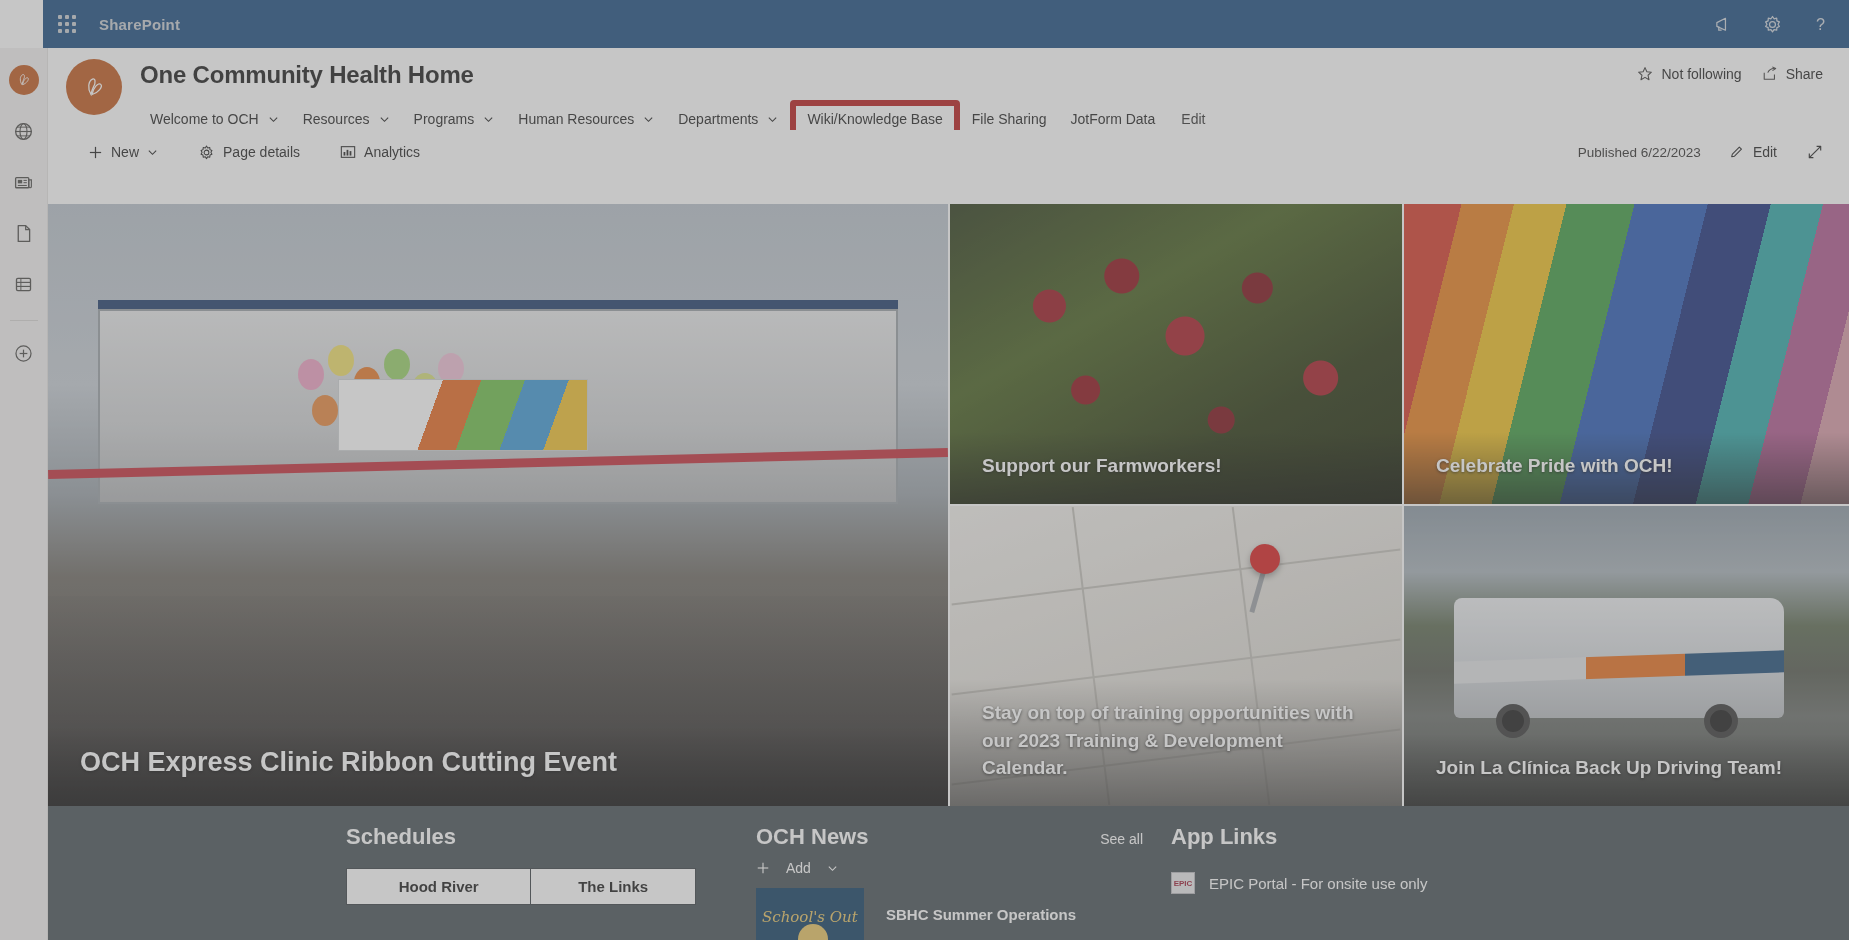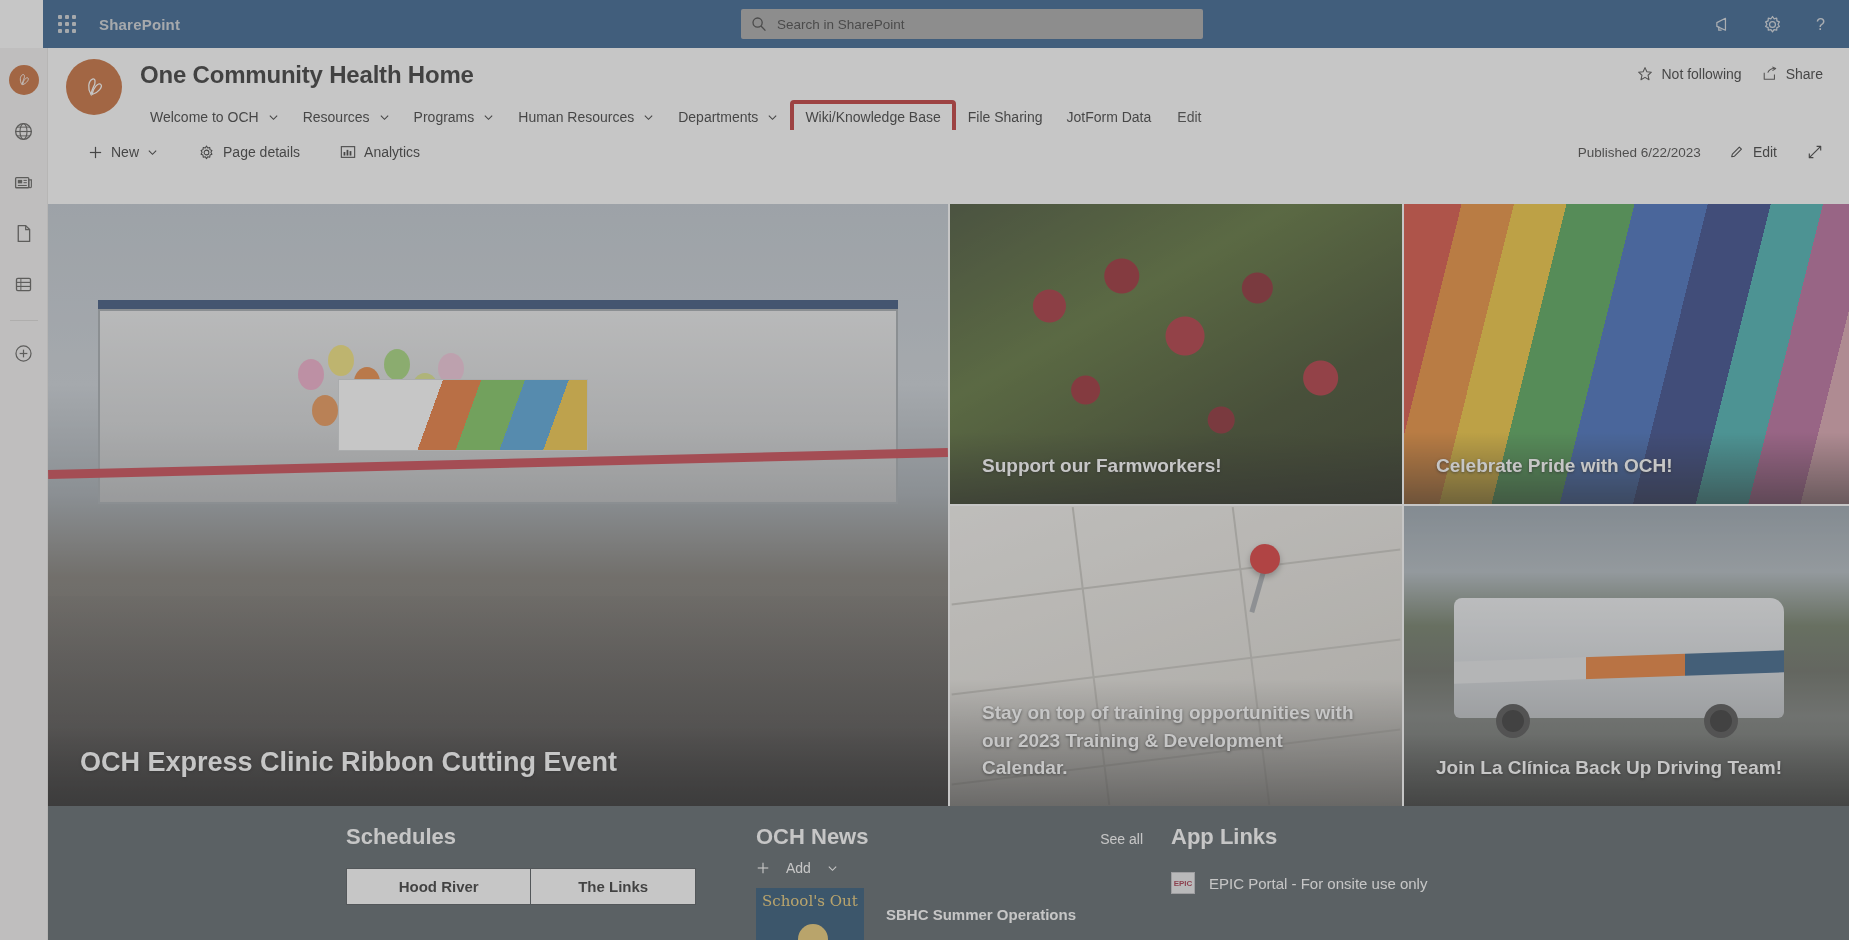--- a/index.html
+++ b/index.html
@@ -129,21 +129,21 @@
   }
   .nav-item {
     display: flex; align-items: center;
     font-size: 14px; color: #242424;
     padding: 6px 12px; cursor: pointer;
     border-radius: 2px;
   }
   .nav-item .chev { margin-left: 9px; }
   .nav-item.highlight {
     background: #ffffff;
-    border: 4px solid #b91c1c;
+    border: 6px solid #b91c1c;
     border-radius: 4px;
     padding: 5px 11px;
   }
   .nav-edit { font-size: 14px; color: #333; padding: 6px 14px; cursor: pointer; }
   .head-right {
     position: absolute; right: 16px; top: 12px;
     display: flex; align-items: center; 
   }
   .hr-btn {
     display: flex; align-items: center; gap: 8px;
@@ -318,22 +318,22 @@
   .news-thumb {
     width: 108px; height: 52px; flex: 0 0 108px;
     background: #123f63;
     position: relative; overflow: hidden;
   }
   .news-thumb .sun {
     position:absolute; left: 42px; bottom: -14px; width: 30px; height: 30px;
     border-radius: 50%; background:#e9c463;
   }
   .news-thumb .script {
-    position:absolute; left:6px; top:4px; font-size: 15px; color:#e9c463;
-    font-family: "DejaVu Serif", serif; 
+    position:absolute; left:6px; top:20px; font-size: 15px; color:#e9c463;
+    font-family: "DejaVu Serif", serif; font-style: italic;
   }
   .news-title { font-size: 15px; font-weight: 600; color: #ffffff; cursor: pointer; }
   .app-item { display:flex; align-items:center; gap:14px; margin-top: 22px; }
   .epic-ico {
     width: 24px; height: 22px; flex:0 0 24px;
     background:#e8e8ea; border:1px solid #b9b9bd;
     display:flex; align-items:center; justify-content:center;
     font-size: 8px; font-weight: 700; color:#9c1b33;
     font-family: "Liberation Sans", sans-serif;
   }
@@ -355,31 +355,20 @@
           <i></i>
           <i></i>
           <i></i>
           <i></i>
           <i></i>
           <i></i>
       </div>
     </div>
     <div class="suite-title">SharePoint</div>
 
-    <div class="searchwrap">
-      <div class="searchbox">
-        <span class="search-ico">
-          <svg viewBox="0 0 16 16" width="16" height="16">
-            <circle cx="6.6" cy="6.6" r="4.6" fill="none" stroke="#2b2b2b" stroke-width="1.3"></circle>
-            <line x1="10" y1="10" x2="14.4" y2="14.6" stroke="#2b2b2b" stroke-width="1.3"></line>
-          </svg>
-        </span>
-        <span class="search-text">Search in SharePoint</span>
-      </div>
-    </div>
 
     <div class="suite-right">
       <div class="sb-ico">
         <svg viewBox="0 0 22 22" width="21" height="21">
           <path d="M3 9 L12 4.5 L12 17 L3 13 Z" fill="none" stroke="#cfd6dd" stroke-width="1.3" stroke-linejoin="round"></path>
           <path d="M5 13 L5 17 L8 17" fill="none" stroke="#cfd6dd" stroke-width="1.3"></path>
         </svg>
       </div>
       <div class="sb-ico">
         <svg viewBox="0 0 22 22" width="21" height="21">

